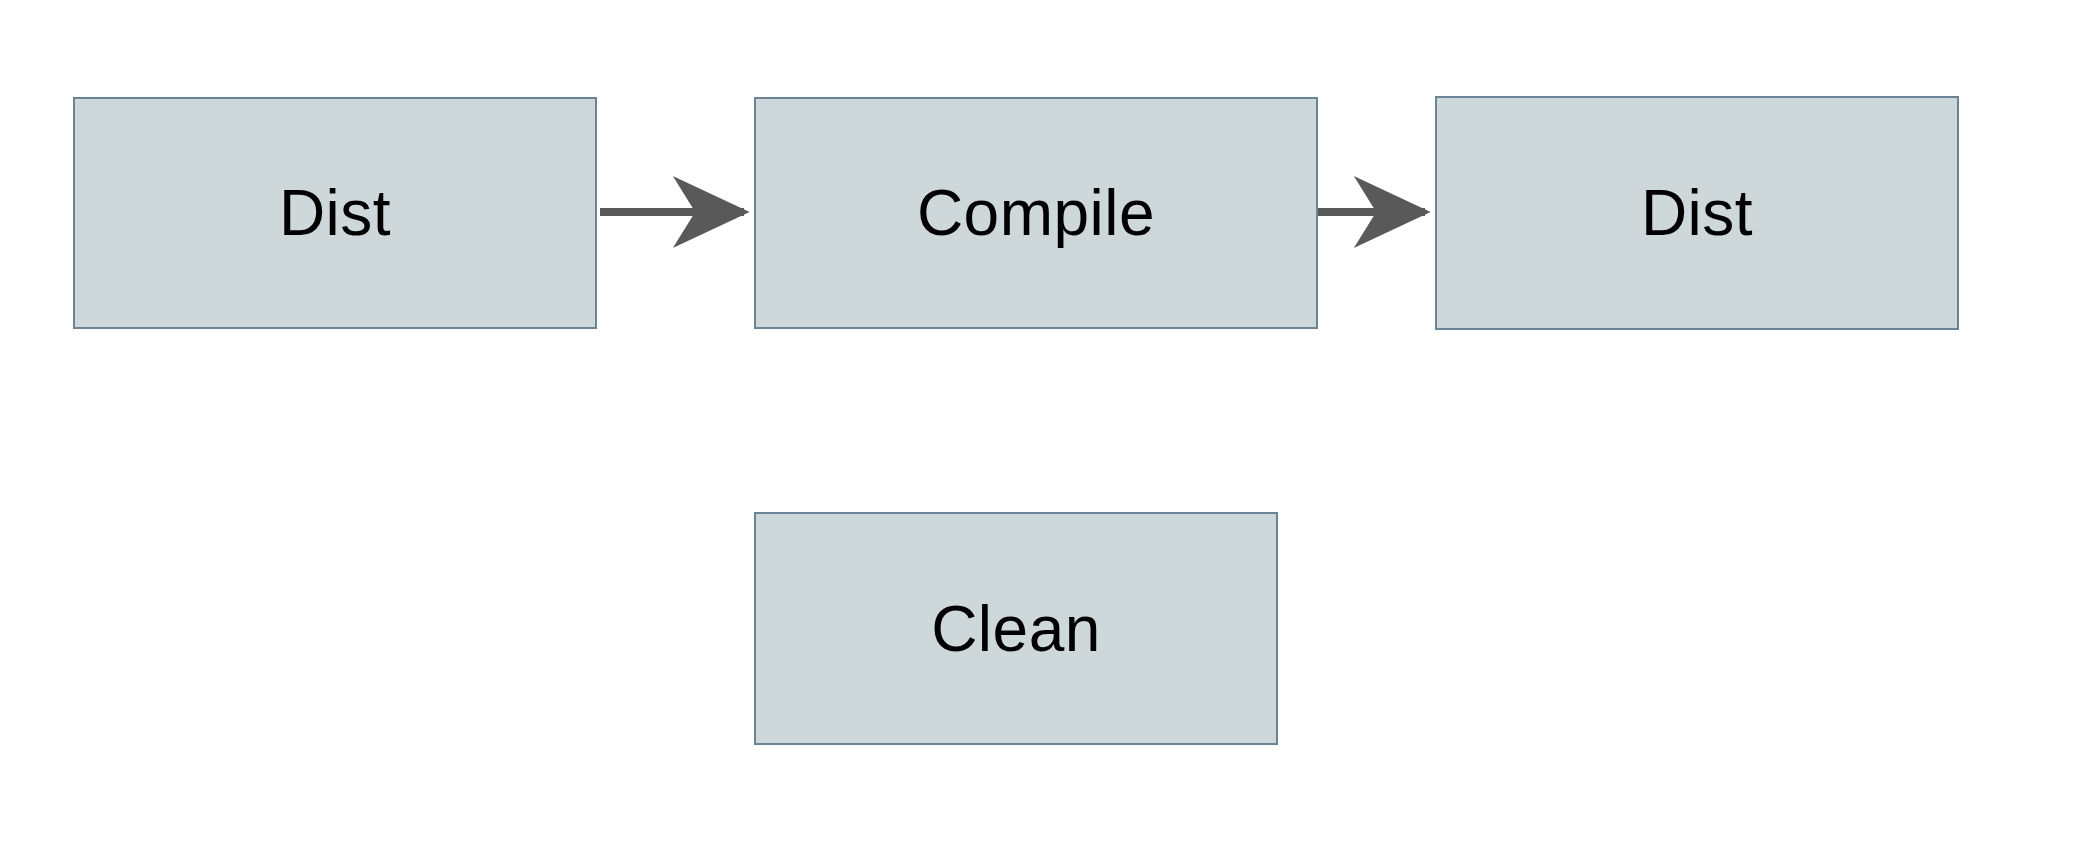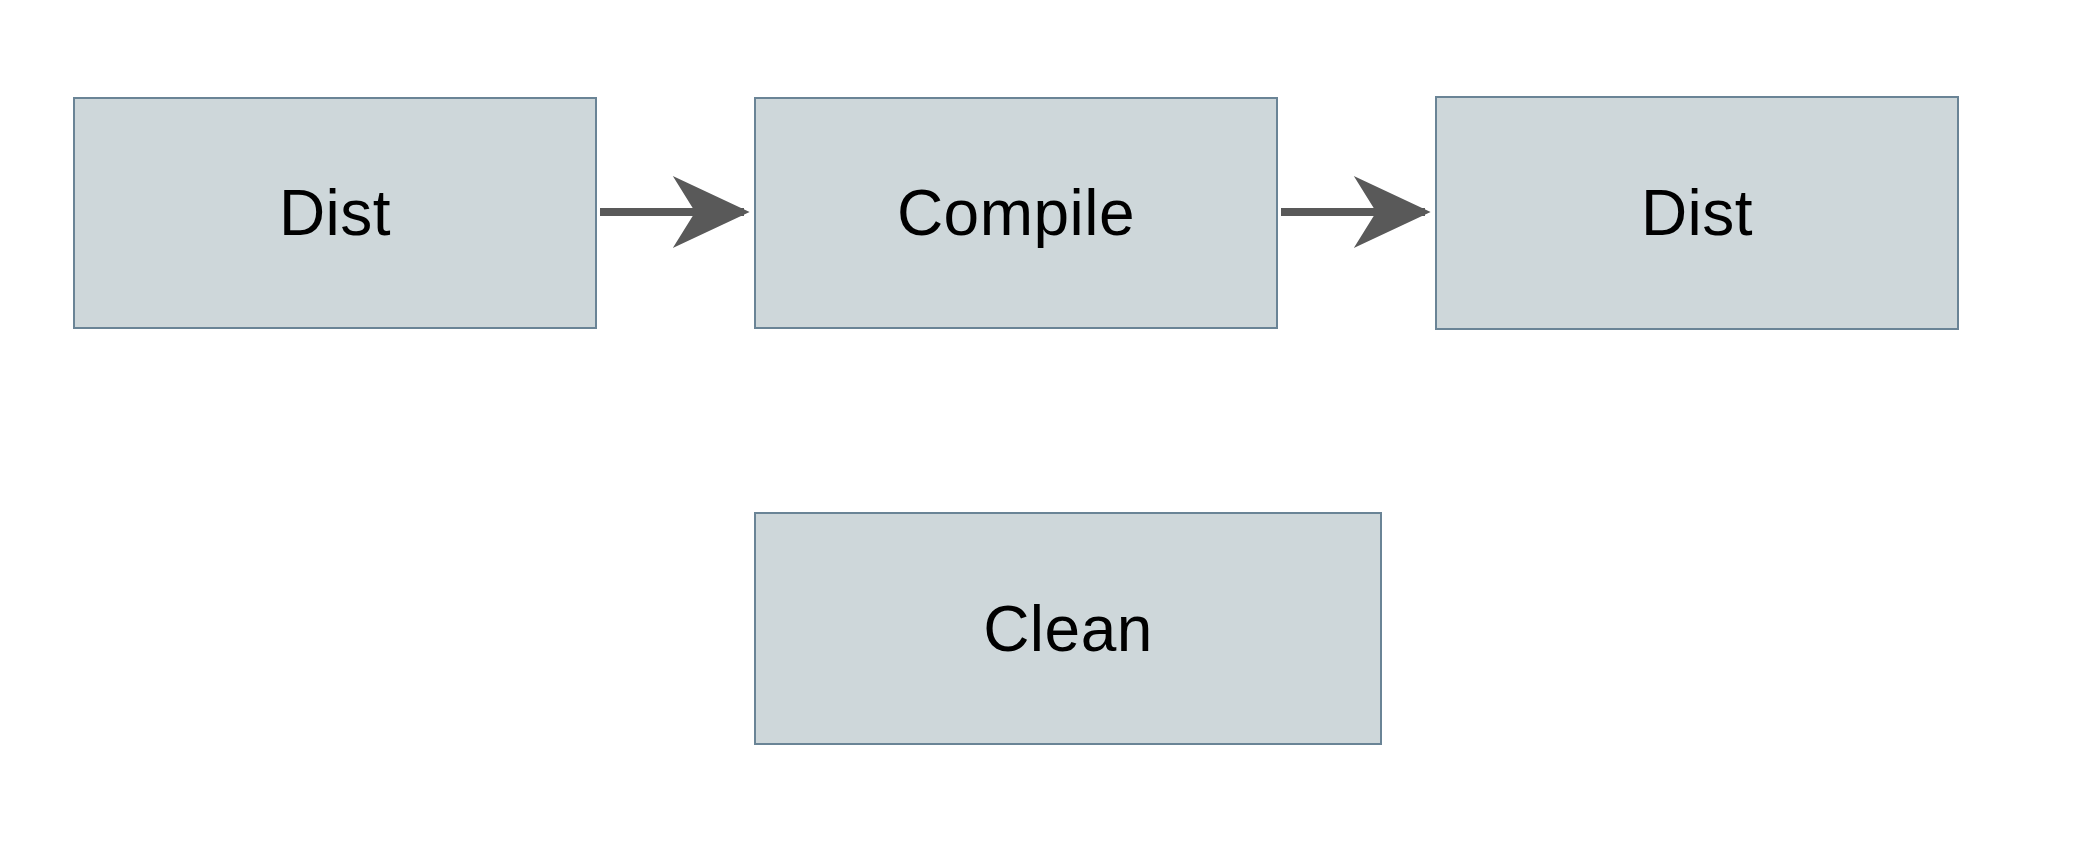--- a/index.html
+++ b/index.html
@@ -36,23 +36,23 @@
     font-size: 64px;
     line-height: 1;
     color: #000000;
     letter-spacing: 0.5px;
     white-space: nowrap;
     -webkit-font-smoothing: antialiased;
   }
 
   
   #node-dist    { left: 73px;   top: 97px;  width: 524px; height: 232px; }
-  #node-compile { left: 754px;  top: 97px;  width: 524px; height: 232px; }
+  #node-compile { left: 754px;  top: 97px;  width: 564px; height: 232px; }
   #node-init    { left: 1435px; top: 96px;  width: 524px; height: 234px; }
-  #node-clean   { left: 754px;  top: 512px; width: 628px; height: 233px; }
+  #node-clean   { left: 754px;  top: 512px; width: 524px; height: 233px; }
 
   
   #edges {
     position: absolute;
     left: 0;
     top: 0;
     width: 2078px;
     height: 848px;
     pointer-events: none;
   }

